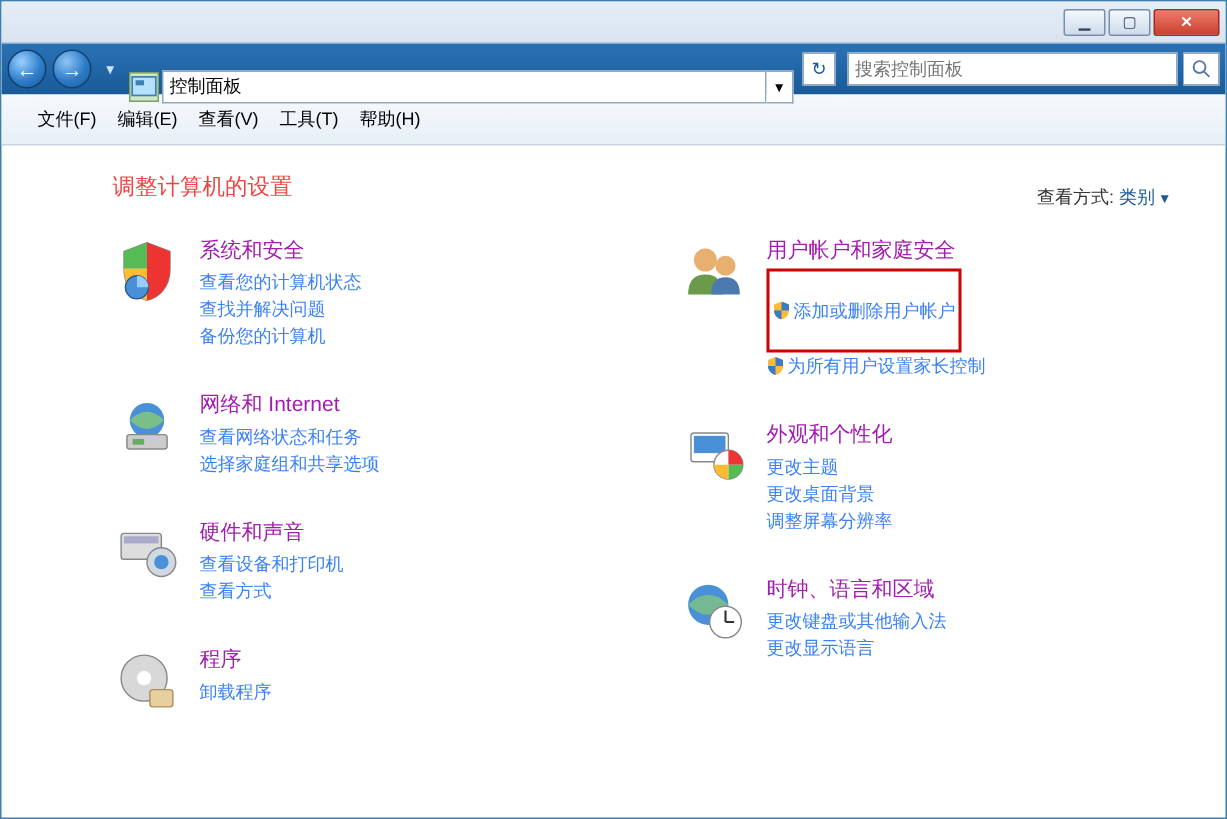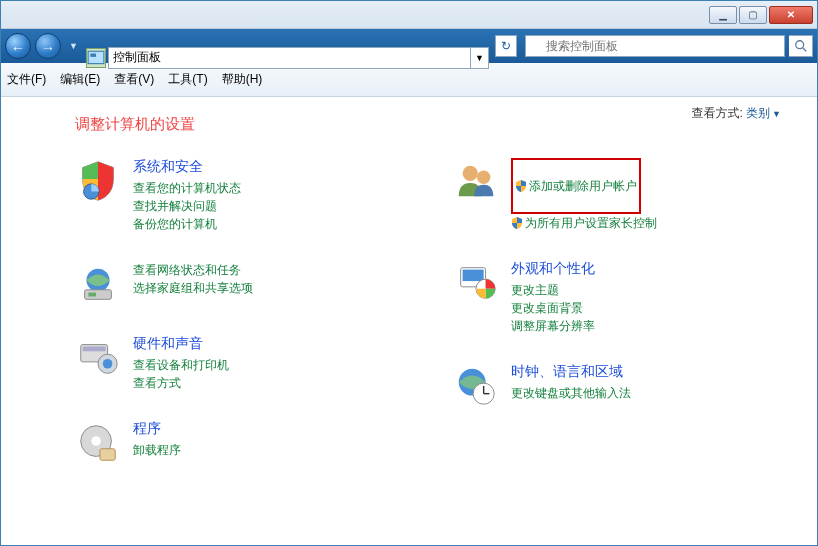--- a/index.html
+++ b/index.html
@@ -15,41 +15,41 @@
 
 
 .navbar { height: 34px; background: linear-gradient(#2a72b5,#1a5a98); display: flex; align-items: center; padding: 0 4px; gap:4px; }
 .nav-arrow { width:26px; height:26px; border-radius:50%; background: radial-gradient(circle at 35% 30%, #9ad0ff 0%, #2f7ecb 55%, #1a5a98 100%); border:1px solid #0f3e6b; display:flex; align-items:center; justify-content:center; color:#fff; font-size:14px; }
 .nav-arrow.fwd{opacity:.9}
 .addr-wrap{flex:1; display:flex; align-items:center; height:24px;margin-top:23px;}
 .addr-icon{width:20px;height:20px;background:#cfe7c6;border:1px solid #7aa068;margin-right:2px;display:flex;align-items:center;justify-content:center;font-size:10px;}
 .addr-input{flex:1;height:22px;border:1px solid #8fa8bf;background:#d7e9c9;padding:0 4px;font-size:12px;color:#000;}
 .addr-drop{width:18px;height:22px;border:1px solid #8fa8bf;border-left:none;background:#fff;display:flex;align-items:center;justify-content:center;font-size:9px;}
 .refresh{width:22px;height:22px;border:1px solid #8fa8bf;background:#fff;margin-left:2px;display:flex;align-items:center;justify-content:center;color:#1a5a98;font-size:12px;}
-.search-input{width:260px;height:22px;border:1px solid #8fa8bf;background:#fff;padding:0 20px;font-size:12px;color:#888;margin-left:4px;}
+.search-input{width:220px;height:22px;border:1px solid #8fa8bf;background:#fff;padding:0 4px;font-size:12px;color:#888;margin-left:4px;}
 .search-btn{width:24px;height:22px;border:1px solid #8fa8bf;border-left:none;background:#fff;display:flex;align-items:center;justify-content:center;color:#5a7aa0;}
 
 
-.menubar{height:34px;background:linear-gradient(#f6f9fc,#e7eff7);border-bottom:1px solid #c8d4e1;display:flex;align-items:center;padding:0 6px;font-size:12px;gap:14px;}
+.menubar{height:34px;background:linear-gradient(#f6f9fc,#e7eff7);border-bottom:1px solid #c8d4e1;display:flex;align-items:center;padding:0 24px;font-size:12px;gap:14px;}
 .menubar span{color:#000;cursor:default;}
 
 
 .content{padding:18px 26px 18px 74px;position:relative;height:calc(100% - 84px);overflow:auto;}
 .heading{font-size:15px;color:#ef4444;margin-bottom:4px;}
-.viewmode{position:absolute;right:36px;top:8px;font-size:12px;color:#333;}
+.viewmode{position:absolute;right:36px;top:26px;font-size:12px;color:#333;}
 .viewmode a{color:#1a5a98;text-decoration:none;}
 .viewmode .tri{color:#1a5a98;font-size:9px;margin-left:2px;}
 
 .cols{display:flex;gap:40px;margin-top:24px;}
 .col{flex:1;}
 .category{display:flex;margin-bottom:28px;}
 .cat-icon{width:46px;height:46px;flex-shrink:0;margin-right:12px;}
 .cat-body{}
-.cat-title{color:#1d4ed8;font-size:14px;margin-bottom:3px;cursor:pointer;}
-.cat-link{display:block;color:#15803d;font-size:12px;line-height:18px;cursor:pointer;}
+.cat-title{color:#a21caf;font-size:14px;margin-bottom:3px;cursor:pointer;}
+.cat-link{display:block;color:#3b82f6;font-size:12px;line-height:18px;cursor:pointer;}
 .shield{display:inline-block;width:12px;height:12px;vertical-align:-2px;margin-right:2px;}
 .highlight{border:2px solid #d00000;padding:17px 2px;display:inline-block;line-height:16px;}
 
 
 .cat-icon svg{width:100%;height:100%;}
 </style>
 </head>
 <body>
 
 <div class="titlebar">
@@ -123,20 +123,21 @@
       <div class="category">
         <div class="cat-icon">
           <svg viewBox="0 0 48 48">
               <circle cx="24" cy="20" r="12" fill="#4a90d9"></circle>
               <path d="M12 20 Q24 8 36 20 Q24 32 12 20" fill="#7fc37f" opacity=".9"></path>
               <rect x="10" y="30" width="28" height="10" rx="2" fill="#ccc" stroke="#888"></rect>
               <rect x="14" y="33" width="8" height="4" fill="#6a6"></rect>
             </svg>
         </div>
         <div class="cat-body">
+          <div class="cat-title">网络和 Internet</div>
           <a class="cat-link">查看网络状态和任务</a>
           <a class="cat-link">选择家庭组和共享选项</a>
         </div>
       </div>
 
       <div class="category">
         <div class="cat-icon">
           <svg viewBox="0 0 48 48">
               <rect x="6" y="10" width="28" height="18" rx="2" fill="#ddd" stroke="#888"></rect>
               <rect x="8" y="12" width="24" height="5" fill="#aac"></rect>
@@ -172,20 +173,21 @@
       <div class="category">
         <div class="cat-icon">
           <svg viewBox="0 0 48 48">
               <circle cx="18" cy="16" r="8" fill="#e8b070"></circle>
               <path d="M6 40 Q6 26 18 26 Q30 26 30 40 Z" fill="#6a9a4a"></path>
               <circle cx="32" cy="20" r="7" fill="#e8b070"></circle>
               <path d="M22 40 Q22 28 32 28 Q42 28 42 40 Z" fill="#4a7ab0"></path>
             </svg>
         </div>
         <div class="cat-body">
+          <div class="cat-title">用户帐户和家庭安全</div>
           <span class="highlight">
             <span class="shield"><svg viewBox="0 0 12 12">
                   <path d="M6 0 L11 2 V6 C11 9 8.5 11.5 6 12 C3.5 11.5 1 9 1 6 V2 Z" fill="#fb3"></path>
                   <path d="M6 0 L11 2 V6 H6 Z" fill="#3a7aca"></path>
                   <path d="M1 6 H6 V12 C3.5 11.5 1 9 1 6" fill="#3a7aca"></path>
                 </svg></span><a class="cat-link" style="display:inline">添加或删除用户帐户</a>
           </span>
           <a class="cat-link"><span class="shield"><svg viewBox="0 0 12 12">
                   <path d="M6 0 L11 2 V6 C11 9 8.5 11.5 6 12 C3.5 11.5 1 9 1 6 V2 Z" fill="#fb3"></path>
                   <path d="M6 0 L11 2 V6 H6 Z" fill="#3a7aca"></path>
@@ -219,18 +221,19 @@
               <circle cx="20" cy="20" r="14" fill="#4a90d9"></circle>
               <path d="M6 20 Q20 6 34 20 Q20 34 6 20" fill="#7fc37f" opacity=".8"></path>
               <circle cx="32" cy="32" r="11" fill="#fff" stroke="#888"></circle>
               <line x1="32" y1="32" x2="32" y2="24" stroke="#333" stroke-width="1.5"></line>
               <line x1="32" y1="32" x2="38" y2="32" stroke="#333" stroke-width="1.5"></line>
             </svg>
         </div>
         <div class="cat-body">
           <div class="cat-title">时钟、语言和区域</div>
           <a class="cat-link">更改键盘或其他输入法</a>
+          <a class="cat-link">更改显示语言</a>
         </div>
       </div>
 
     </div>
   </div>
 </div>
 
 </body></html>

